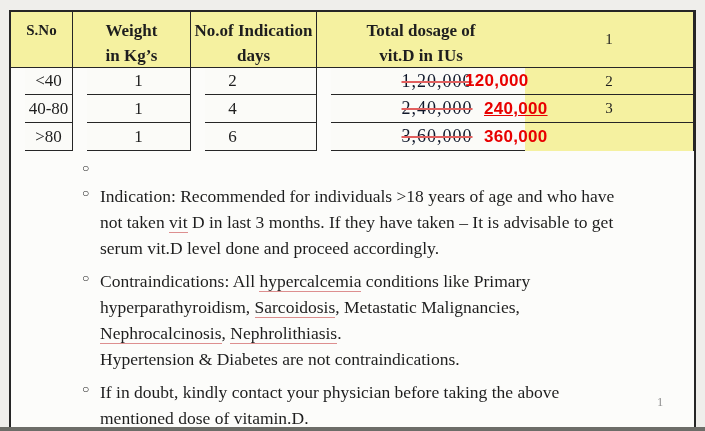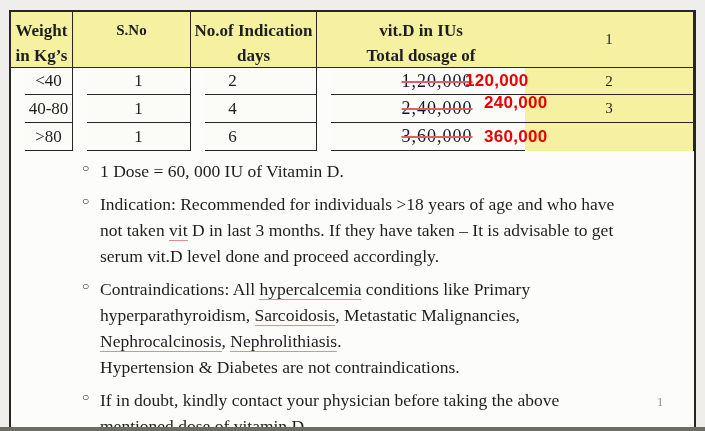--- a/index.html
+++ b/index.html
@@ -41,21 +41,21 @@
     text-decoration-color:var(--strike-pink,#e2605f);
     text-decoration-thickness:2px;
     padding:0 6px; white-space:nowrap;
   }
   .redval{
     position:absolute; z-index:4; white-space:nowrap;
     font-family:"Liberation Sans", sans-serif; font-weight:bold;
     font-size:17px; letter-spacing:.3px; color:var(--accent-red,#e80000);
   }
   .redval.r1{top:71px; left:465px;}
-  .redval.r2{top:93px; left:484px;}
+  .redval.r2{top:99px; left:484px;text-decoration:underline;}
   .redval.r3{top:127px; left:484px;}
   .notes-cell{
     grid-column:2 / 6; display:block;
     padding:7px 4px 0 8px; border-right:none;
     background:var(--notes-bg,#fcfcfa);
   }
   .notes-spacer{border-bottom:none;}
   .note{display:flex; margin-bottom:7px;}
   .note-marker{
     flex:none; width:18px; margin-left:1px; padding-top:3px;
@@ -74,34 +74,34 @@
     background:var(--strip-gray,#6d6d68); z-index:6;
   }
 </style>
 </head>
 <body>
 
 <div class="stage">
 
   <div class="table">
 
+    <div class="cell yellow hdr hdr-sno">
+      <span>S.No</span>
+    </div>
     <div class="cell yellow hdr">
       <span>Weight</span>
       <span>in Kg’s</span>
-    </div>
-    <div class="cell yellow hdr hdr-sno">
-      <span>S.No</span>
     </div>
     <div class="cell yellow hdr">
       <span>No.of Indication</span>
       <span>days</span>
     </div>
     <div class="cell yellow hdr last">
+      <span>Total dosage of</span>
       <span>vit.D in IUs</span>
-      <span>Total dosage of</span>
     </div>
 
     <div class="cell yellow val sno-val">1</div>
     <div class="cell white val">&lt;40</div>
     <div class="cell white val">1</div>
     <div class="cell white val days-cell">2</div>
     <div class="cell white val last total-cell">
       <span class="old">1,20,000</span>
     </div>
 
@@ -119,23 +119,20 @@
     <div class="cell white val days-cell">6</div>
     <div class="cell white val last total-cell">
       <span class="old">3,60,000</span>
     </div>
 
     <div class="cell yellow notes-spacer"></div>
     <div class="cell last notes-cell">
 
       <div class="note">
         <span class="note-marker">○</span>
-        <div class="note-body">
-            <div class="note-line"><span>1 Dose = 60, 000 IU of Vitamin D.</span></div>
-          </div>
       </div>
 
       <div class="note">
         <span class="note-marker">○</span>
         <div class="note-body">
             <div class="note-line"><span class="b">Indication:</span><span> Recommended for individuals </span><span class="b">&gt;18 years of age</span><span> and who have</span></div>
             <div class="note-line"><span>not taken </span><span class="u">vit</span><span> D in last 3 months. If they have taken – It is advisable to get</span></div>
             <div class="note-line"><span>serum vit.D level done and proceed accordingly.</span></div>
           </div>
       </div>

